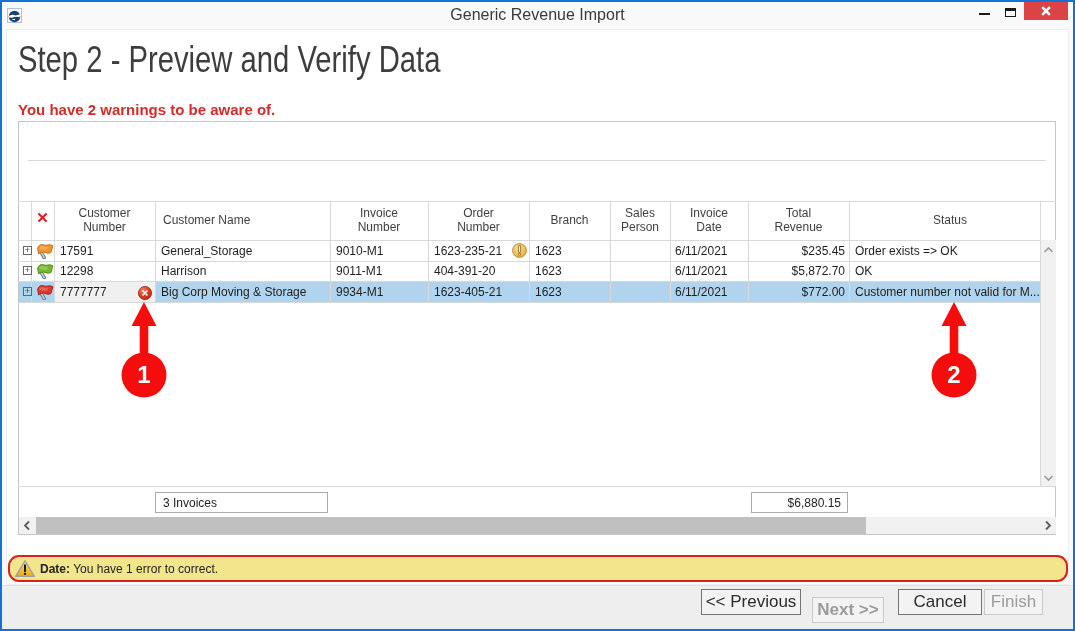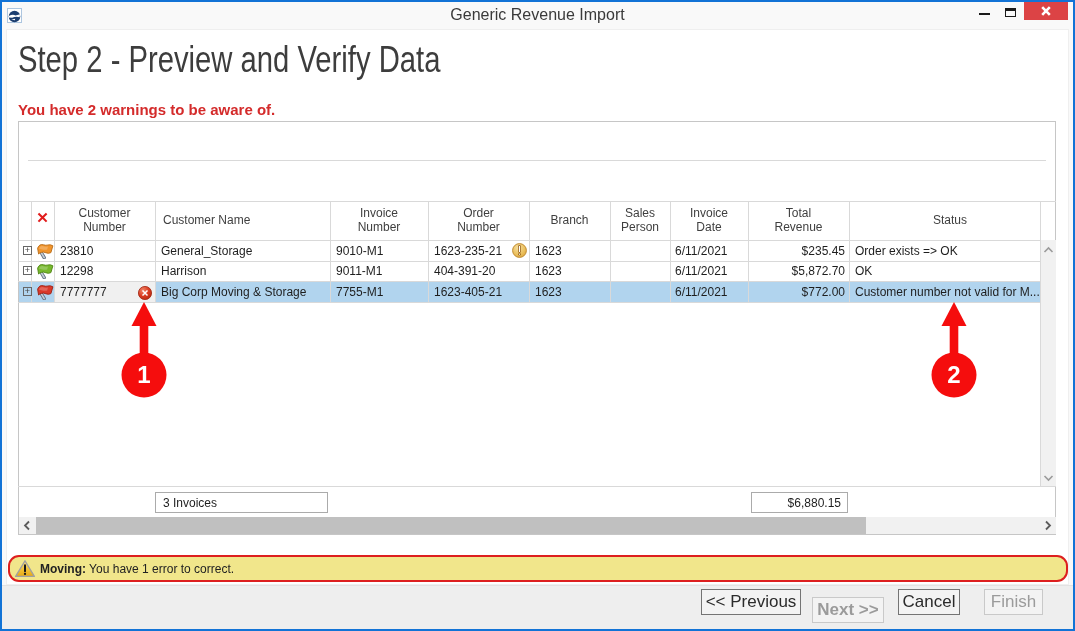--- a/index.html
+++ b/index.html
@@ -102,21 +102,21 @@
   <path d="M1.6 6.2 Q3.4 1.6 7.4 2.8 Q9.8 3.6 11.8 3.0 Q14.4 2.2 16.9 3.8 L14.9 10.6 Q12.6 11.9 10.0 10.8 Q7.4 9.6 5.2 10.4 Q3.4 11.0 2.6 12.0 Z" fill="#77b82d" stroke="#4d8312" stroke-width="0.9"></path>
   <path d="M2.8 6.4 Q4.4 3.4 7.2 4.2 Q9.6 5.0 12.0 4.4 L11.2 7.6 Q8.8 8.2 6.4 7.4 Q4.4 6.8 2.8 6.4 Z" fill="#ffffff" opacity="0.22"></path>
 </svg>
 <svg class="abs" style="left:36px;top:283px;" width="19" height="17" viewBox="0 0 19 17">
   <path d="M4.6 9.5 L8.2 15.6" stroke="#63707f" stroke-width="3.4" stroke-linecap="round"></path>
   <path d="M4.6 9.5 L8.2 15.6" stroke="#c7d0da" stroke-width="1.6" stroke-linecap="round"></path>
   <path d="M1.6 6.2 Q3.4 1.6 7.4 2.8 Q9.8 3.6 11.8 3.0 Q14.4 2.2 16.9 3.8 L14.9 10.6 Q12.6 11.9 10.0 10.8 Q7.4 9.6 5.2 10.4 Q3.4 11.0 2.6 12.0 Z" fill="#da3a2b" stroke="#9c1f12" stroke-width="0.9"></path>
   <path d="M2.8 6.4 Q4.4 3.4 7.2 4.2 Q9.6 5.0 12.0 4.4 L11.2 7.6 Q8.8 8.2 6.4 7.4 Q4.4 6.8 2.8 6.4 Z" fill="#ffffff" opacity="0.22"></path>
 </svg>
 
-<div class="ct" style="left:60px;top:244px;">23810</div>
+<div class="ct" style="left:60px;top:244px;">17591</div>
 <div class="ct" style="left:161px;top:244px;">General_Storage</div>
 <div class="ct" style="left:336px;top:244px;">9010-M1</div>
 <div class="ct" style="left:434px;top:244px;">1623-235-21</div>
 <svg class="abs" style="left:512px;top:243px;" width="15" height="15" viewBox="0 0 15 15">
   <defs>
       <radialGradient id="wg" cx="0.4" cy="0.3" r="0.9">
     <stop offset="0" stop-color="#f6dfa0"></stop>
         <stop offset="0.6" stop-color="#e9bc56"></stop>
         <stop offset="1" stop-color="#d29a37"></stop>
   </radialGradient>
@@ -147,21 +147,21 @@
       <radialGradient id="eg" cx="0.35" cy="0.3" r="0.8">
     <stop offset="0" stop-color="#f08568"></stop>
         <stop offset="0.55" stop-color="#d93b21"></stop>
         <stop offset="1" stop-color="#b52a12"></stop>
   </radialGradient>
     </defs>
   <circle cx="7" cy="7" r="6.6" fill="url(#eg)" stroke="#9e2410" stroke-width="0.8"></circle>
   <path d="M4.5 4.5 L9.5 9.5 M9.5 4.5 L4.5 9.5" stroke="#fff" stroke-width="1.5" stroke-linecap="butt"></path>
 </svg>
 <div class="ct" style="left:161px;top:285px;">Big Corp Moving &amp; Storage</div>
-<div class="ct" style="left:336px;top:285px;">7755-M1</div>
+<div class="ct" style="left:336px;top:285px;">9934-M1</div>
 <div class="ct" style="left:434px;top:285px;">1623-405-21</div>
 <div class="ct" style="left:535px;top:285px;">1623</div>
 <div class="ct" style="left:675px;top:285px;">6/11/2021</div>
 <div class="ct" style="left:748px;top:285px;width:97px;text-align:right;">$772.00</div>
 <div class="ct" style="left:855px;top:285px;">Customer number not valid for M...</div>
 
 <div class="abs" style="left:1041px;top:240px;width:15px;height:246px;background:#f1f1f1;"></div>
 <svg class="abs" style="left:1042px;top:244px;" width="13" height="12" viewBox="0 0 13 12">
     <path d="M2.5 8 L6.5 4 L10.5 8" fill="none" stroke="#9b9b9b" stroke-width="1.6"></path>
   </svg>
@@ -203,19 +203,19 @@
       <linearGradient id="tg" x1="0" y1="0" x2="0" y2="1">
     <stop offset="0" stop-color="#fbe28a"></stop>
         <stop offset="0.5" stop-color="#f3c63c"></stop>
         <stop offset="1" stop-color="#e7a912"></stop>
   </linearGradient>
     </defs>
   <path d="M11 1.8 L20.4 17.4 L1.6 17.4 Z" fill="url(#tg)" stroke="#a0a0a0" stroke-width="1.3" stroke-linejoin="round"></path>
   <path d="M11 6.2 L11 12.2" stroke="#1a1a1a" stroke-width="2" stroke-linecap="round"></path>
   <circle cx="11" cy="14.9" r="1.15" fill="#1a1a1a"></circle>
 </svg>
-<div class="abs" style="left:40px;top:562px;font-size:12px;color:#222;"><b>Moving:</b> You have 1 error to correct.</div>
+<div class="abs" style="left:40px;top:562px;font-size:12px;color:#222;"><b>Date:</b> You have 1 error to correct.</div>
 
 <div class="abs" style="left:2px;top:585px;width:1071px;height:44px;background:#eeeeee;border-top:1px solid #e2e2e2;"></div>
 <div class="btn" style="left:701px;top:589px;width:100px;">&lt;&lt; Previous</div>
 <div class="btn dis" style="left:812px;top:597px;width:72px;font-weight:bold;">Next &gt;&gt;</div>
-<div class="btn" style="left:898px;top:589px;width:62px;">Cancel</div>
+<div class="btn" style="left:898px;top:589px;width:84px;">Cancel</div>
 <div class="btn dis" style="left:984px;top:589px;width:59px;">Finish</div>
 
 </body></html>

